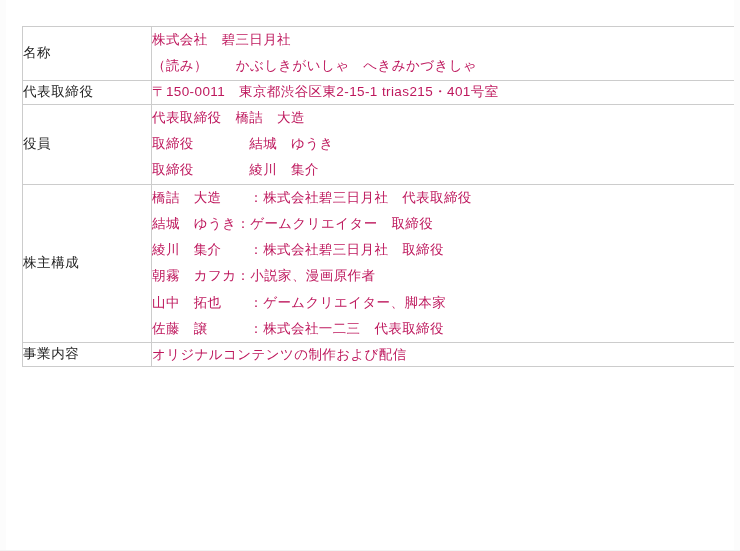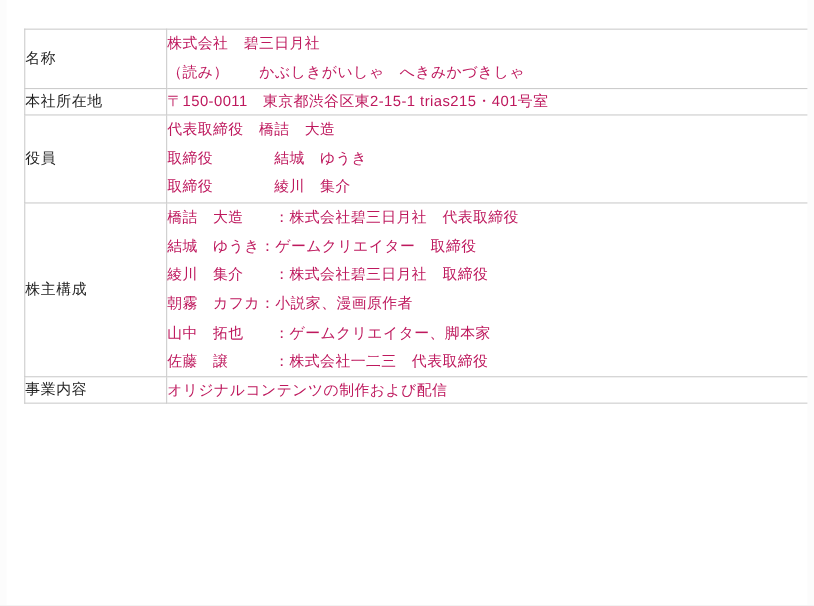--- a/index.html
+++ b/index.html
@@ -94,21 +94,21 @@
   <table class="company-table">
     <tbody>
       <tr>
         <td class="label-cell">名称</td>
         <td class="value-cell">
           <span class="line">株式会社　碧三日月社</span>
           <span class="line">（読み）　　かぶしきがいしゃ　へきみかづきしゃ</span>
         </td>
       </tr>
       <tr>
-        <td class="label-cell">本社所在地</td>
+        <td class="label-cell">代表取締役</td>
         <td class="value-cell">
           <span class="single">〒150-0011　東京都渋谷区東2-15-1 trias215・401号室</span>
         </td>
       </tr>
       <tr>
         <td class="label-cell">役員</td>
         <td class="value-cell">
           <span class="line">代表取締役　橋詰　大造</span>
           <span class="line">取締役　　　　結城　ゆうき</span>
           <span class="line">取締役　　　　綾川　集介</span>

